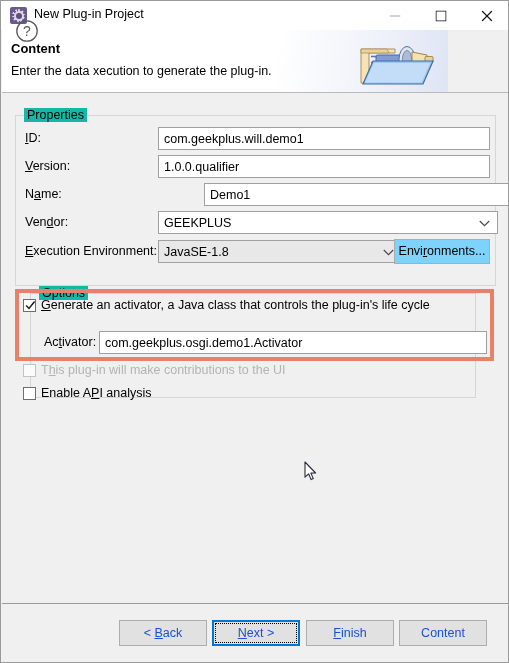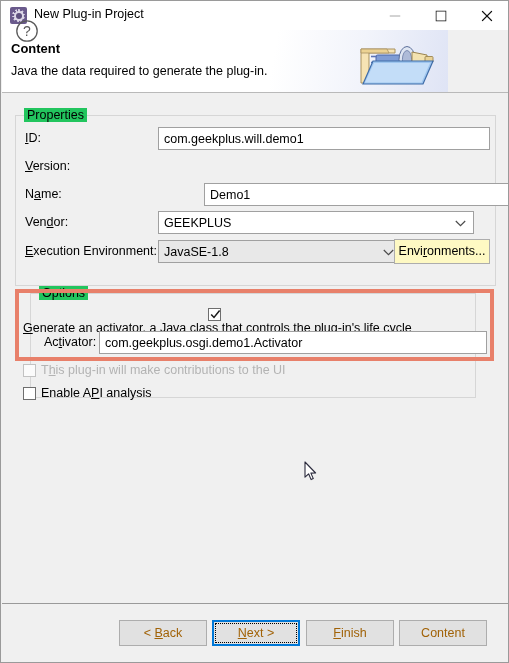--- a/index.html
+++ b/index.html
@@ -127,21 +127,21 @@
 
   
   .group {
     position: absolute;
     border: 1px solid #d6d6d6;
     box-sizing: border-box;
   }
   .group-label {
     position: absolute;
     top: -8px; left: 8px;
-    background: #22c55e;
+    background: #14b8a6;
     padding: 0 3px;
     font-size: 12.5px;
     color: #000;
   }
   #group-properties {
     left: 13px; top: 22px;
     width: 481px; height: 171px;
   }
   #group-options {
     left: 28px; top: 200px;
@@ -199,21 +199,21 @@
   .combo .chev {
     position: absolute;
     right: 7px; top: 50%;
     transform: translateY(-50%);
   }
 
   .pushbtn {
     position: absolute;
     box-sizing: border-box;
     border: 1px solid #adadad;
-    background: #fef9c3;
+    background: #7dd3fc;
     font-family: "Liberation Sans", sans-serif;
     font-size: 12.5px;
     color: #000;
     text-align: center;
     height: 25px;
     line-height: 23px;
     white-space: nowrap;
   }
 
   
@@ -261,21 +261,21 @@
   }
   .dlgbtn {
     position: absolute;
     top: 619px;
     width: 88px; height: 26px;
     box-sizing: border-box;
     border: 1px solid #adadad;
     background: #e1e1e1;
     font-family: "Liberation Sans", sans-serif;
     font-size: 12.5px;
-    color: #a16207;
+    color: #1d4ed8;
     text-align: center;
     line-height: 24px;
     white-space: nowrap;
   }
   .dlgbtn.default {
     border: 2px solid #0078d7;
     line-height: 22px;
   }
   .dlgbtn.default .focusring {
     position: absolute;
@@ -319,21 +319,21 @@
       <svg width="11" height="11" viewBox="0 0 11 11">
         <line x1="0.5" y1="0.5" x2="10.5" y2="10.5" stroke="#111" stroke-width="1.1"></line>
         <line x1="10.5" y1="0.5" x2="0.5" y2="10.5" stroke="#111" stroke-width="1.1"></line>
       </svg>
     </div>
   </div>
 
   <div class="header">
     <div class="header-grad"></div>
     <div class="header-title">Content</div>
-    <div class="header-desc">Java the data required to generate the plug-in.</div>
+    <div class="header-desc">Enter the data xecution to generate the plug-in.</div>
     <div class="header-image">
       <svg width="92" height="61" viewBox="0 0 92 61">
 
         <path d="M12 18 L12 52 L20 52 L20 22 L46 22 L46 18 Z" fill="#f6e3b4" stroke="#a8915f" stroke-width="1"></path>
         <path d="M12 18 L12 22 L40 22 L38 18 Z" fill="#ecd293" stroke="#a8915f" stroke-width="0.8"></path>
 
         <rect x="27" y="24" width="28" height="9" rx="1.5" fill="#7f9cd4" stroke="#4b66a8" stroke-width="1"></rect>
         <line x1="22" y1="25.5" x2="28" y2="25.5" stroke="#5a74b5" stroke-width="1.6"></line>
         <line x1="22" y1="31.5" x2="28" y2="31.5" stroke="#5a74b5" stroke-width="1.6"></line>
 
@@ -353,26 +353,27 @@
   <div class="content">
 
     <div class="group" id="group-properties">
       <span class="group-label">Properties</span>
     </div>
 
     <div class="field-label" style="left:23px; top:38px;"><span class="mn">I</span>D:</div>
     <div class="textbox" style="left:156px; top:34px; width:332px;">com.geekplus.will.demo1</div>
 
     <div class="field-label" style="left:23px; top:66px;"><span class="mn">V</span>ersion:</div>
+    <div class="textbox" style="left:156px; top:62px; width:332px;">1.0.0.qualifier</div>
 
     <div class="field-label" style="left:23px; top:94px;">N<span class="mn">a</span>me:</div>
     <div class="textbox" style="left:156px; top:90px; width:332px;margin-left:46px;">Demo1</div>
 
     <div class="field-label" style="left:23px; top:122px;">Ven<span class="mn">d</span>or:</div>
-    <div class="combo" style="left:156px; top:118px; width:316px;">
+    <div class="combo" style="left:156px; top:118px; width:340px;">
       <span>GEEKPLUS</span>
       <span class="chev">
         <svg width="11" height="7" viewBox="0 0 11 7">
           <polyline points="0.8,1 5.5,5.6 10.2,1" fill="none" stroke="#4a4a4a" stroke-width="1.2"></polyline>
         </svg>
       </span>
     </div>
 
     <div class="field-label" style="left:23px; top:151px;"><span class="mn">E</span>xecution Environment:</div>
     <div class="combo readonly" style="left:156px; top:147px; width:244px;">
@@ -384,21 +385,21 @@
       </span>
     </div>
     <div class="pushbtn" style="left:392px; top:146px; width:96px;">
       Envi<span class="mn">r</span>onments...
     </div>
 
     <div class="group" id="group-options">
       <span class="group-label">Options</span>
     </div>
 
-    <div class="checkrow" style="left:21px; top:215px;flex-direction:column;">
+    <div class="checkrow" style="left:21px; top:205px;">
       <span class="checkbox">
         <span class="tick">
           <svg width="11" height="11" viewBox="0 0 11 11">
             <polyline points="1.2,5.4 4,8.4 9.6,1.6" fill="none" stroke="#1b1b1b" stroke-width="1.5"></polyline>
           </svg>
         </span>
       </span>
       <span class="check-label"><span class="mn">G</span>enerate an activator, a Java class that controls the plug-in's life cycle</span>
     </div>
 

